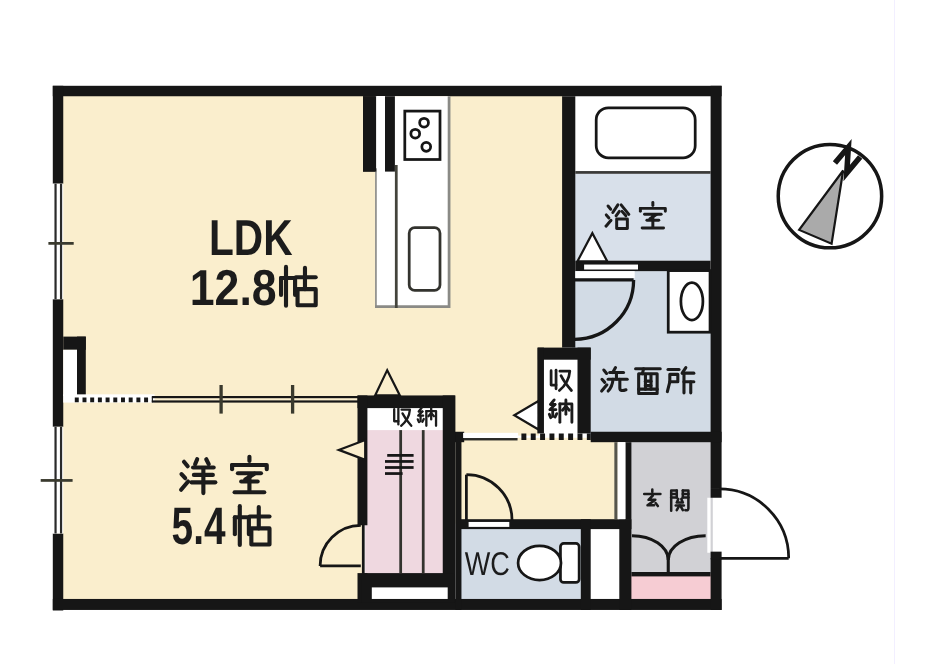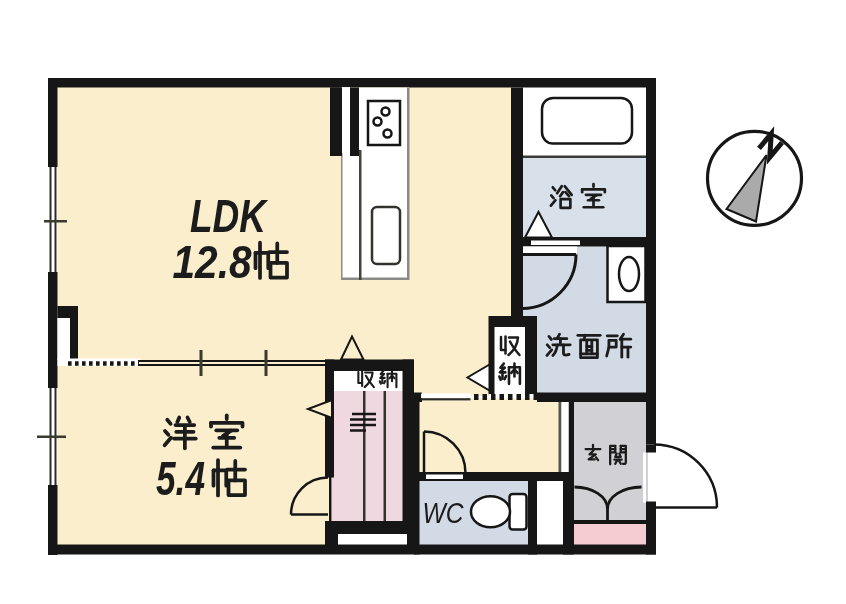--- a/index.html
+++ b/index.html
@@ -1,16 +1,16 @@
 <!DOCTYPE html>
 <html><head>
 <meta charset="utf-8">
 <style>
   html,body{margin:0;padding:0;background:#ffffff;}
-  #stage{position:relative;width:813px;height:604px;background:#c4b5fd;overflow:hidden;font-style:italic;}
+  #stage{position:relative;width:813px;height:604px;background:#c4b5fd;overflow:hidden;}
   svg{position:absolute;left:0;top:0;}
   text{font-family:"Liberation Sans", sans-serif;}
 </style>
 </head>
 <body>
 <div id="stage">
 <svg width="846" height="604" viewBox="0 0 846 604">
 <defs>
 <g id="k-yoku" fill="none" stroke-linecap="round" stroke-linejoin="round">
   <path d="M14,14 L23,25"></path>

